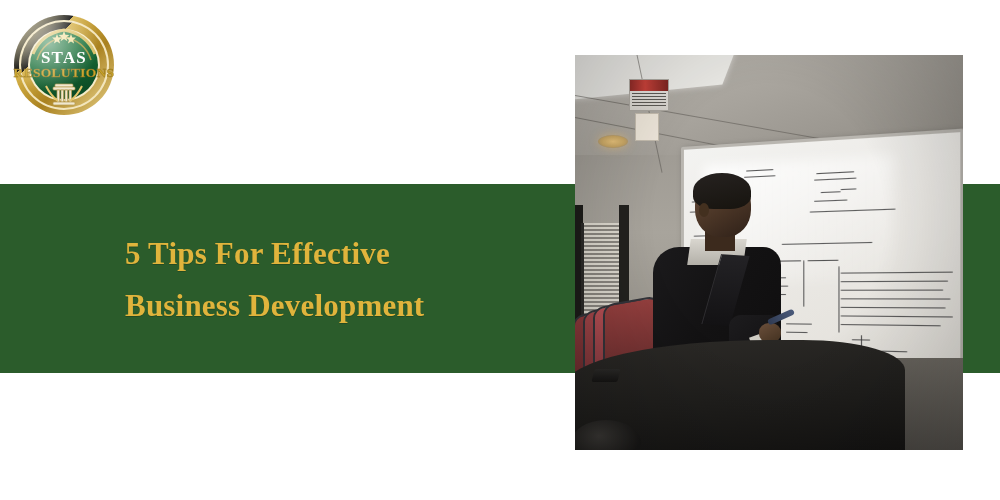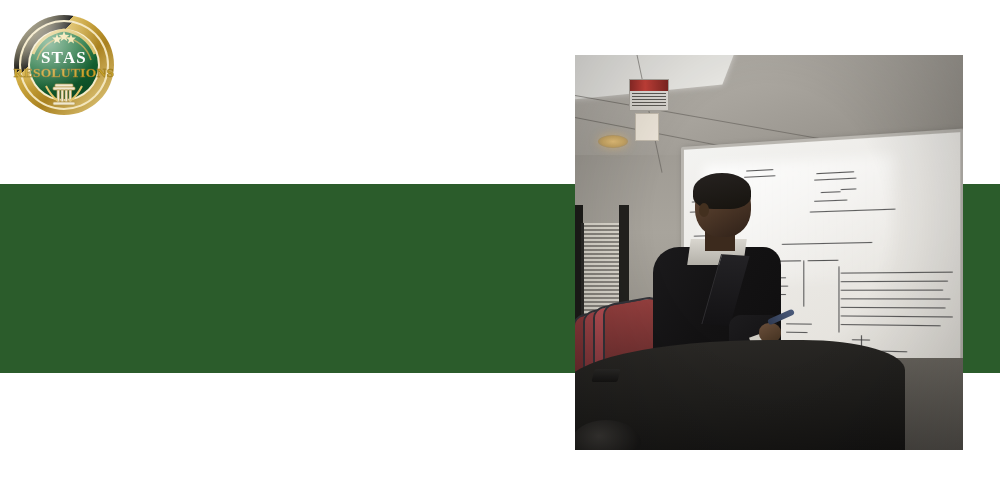--- a/index.html
+++ b/index.html
@@ -318,20 +318,24 @@
         <rect x="56" y="76" width="2.6" height="12"></rect>
         <rect x="40" y="88" width="22" height="3" rx="1"></rect>
       </g>
 
       <path d="M33 72 Q38 82 45 87" fill="none" stroke="#e3c469" stroke-width="2"></path>
       <path d="M69 72 Q64 82 57 87" fill="none" stroke="#e3c469" stroke-width="2"></path>
       <circle cx="51" cy="51" r="50" fill="url(#shine)"></circle>
     </svg>
   </div>
 
+  <div class="headline">
+    <div class="headline-line">5 Tips For Effective</div>
+    <div class="headline-line">Business Development</div>
+  </div>
 
   <div class="photo">
     <div class="photo-inner">
 
       <div class="wall"></div>
       <div class="wall-right"></div>
 
       <div class="ceiling">
         <div class="ceiling-panel"></div>
         <div class="ceiling-grid-a"></div>

